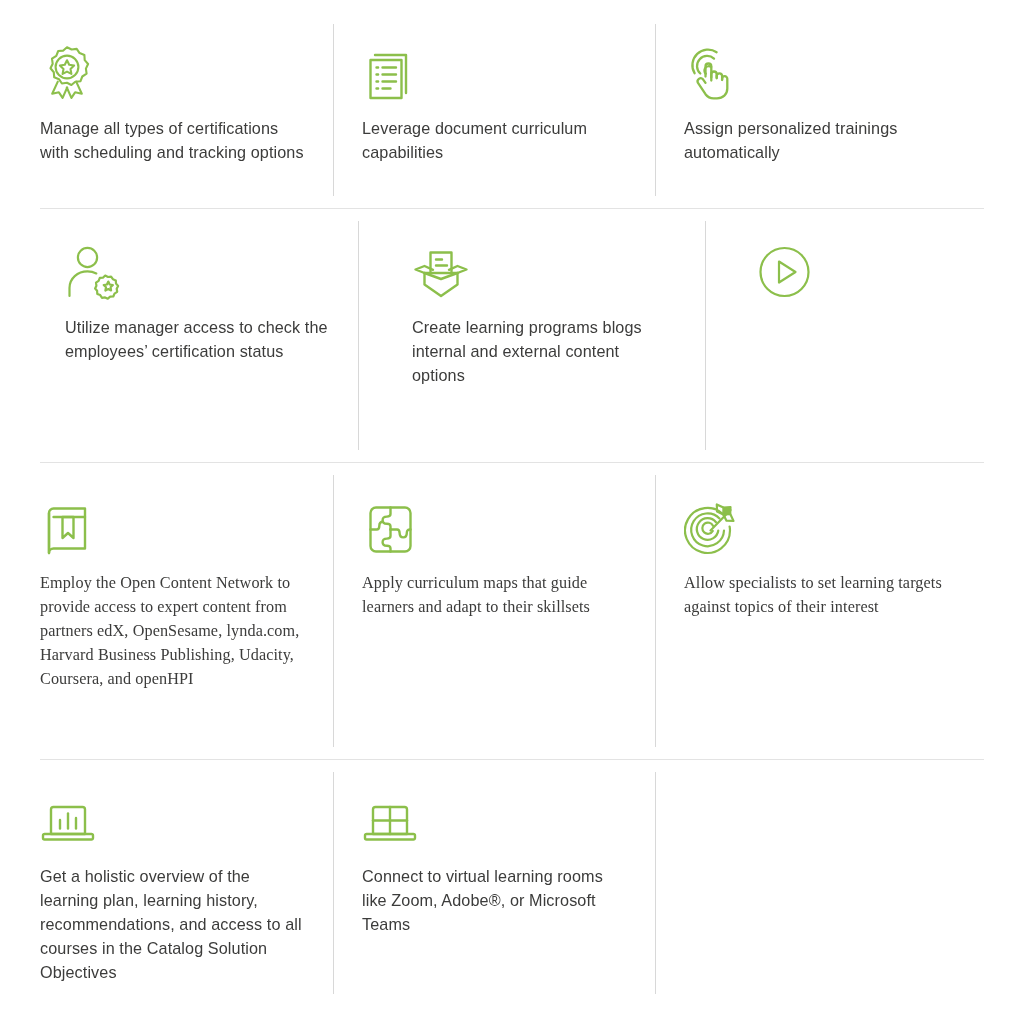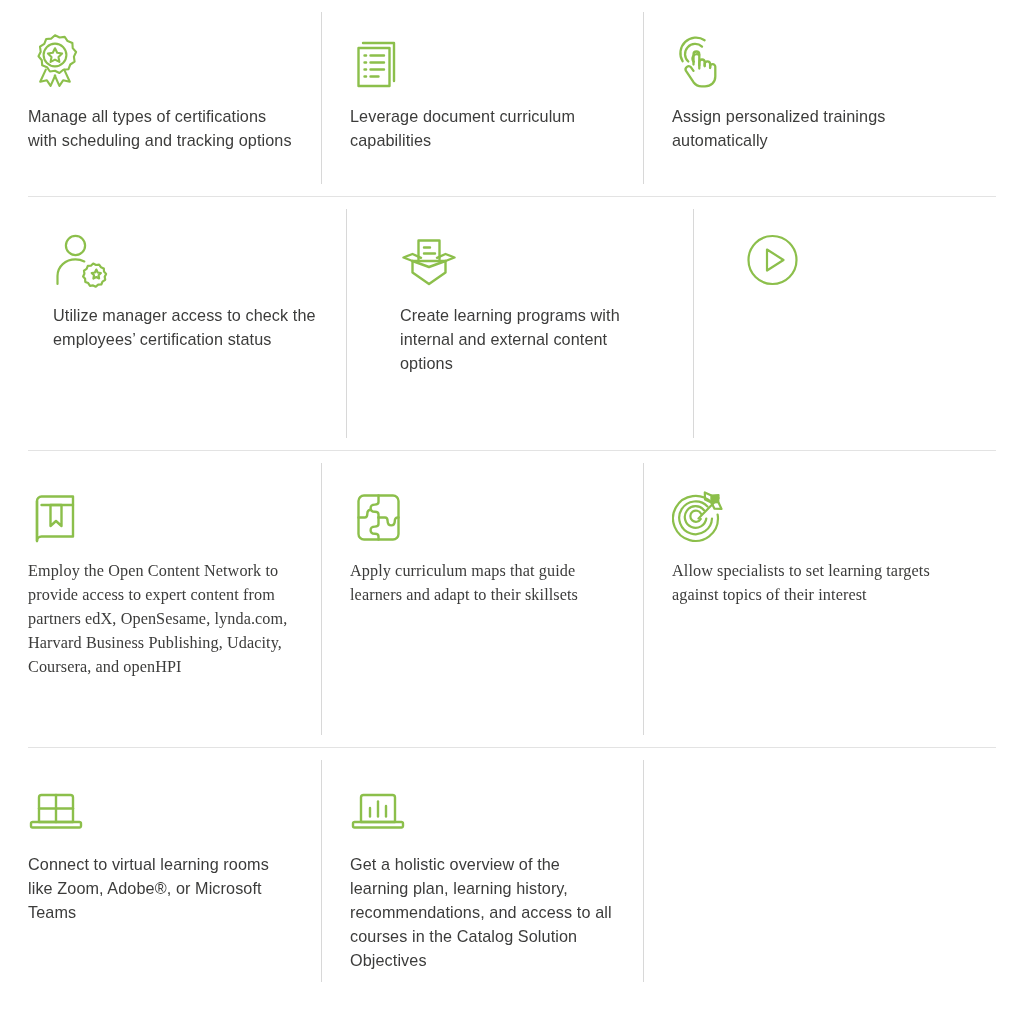--- a/index.html
+++ b/index.html
@@ -12,21 +12,21 @@
 
   body {
     font-family: "Liberation Sans", "DejaVu Sans", sans-serif;
     color: #3c3c3b;
     overflow: hidden;
   }
 
   .feature-grid {
     width: 1024px;
     height: 904px;
-    padding: 0;
+    padding: 12px;
     position: relative;
   }
 
   .feature-row {
     display: flex;
     flex-direction: row;
     align-items: stretch;
     position: relative;
     padding: 0;
   }
@@ -151,21 +151,21 @@
       <span class="icon-wrap">
         <svg width="58" height="58" viewBox="0 0 58 58" fill="none" stroke="#8cbf4b" stroke-width="2.4" stroke-linejoin="round" stroke-linecap="round">
           <path d="M18.5 28.5 V9.5 H39.5 V28.5"></path>
           <path d="M24 16.5 h6 M24 22.5 h11"></path>
           <path d="M12.5 30 H45.5 V41.5 L29 53 L12.5 41.5 Z"></path>
           <path d="M12.5 30 L3.5 26.5 L12.5 23 L21 26.8"></path>
           <path d="M45.5 30 L54.5 26.5 L45.5 23 L37 26.8"></path>
           <path d="M12.5 30 L29 36 L45.5 30"></path>
         </svg>
       </span>
-      <div class="feature-text">Create learning programs with internal and external content options</div>
+      <div class="feature-text">Create learning programs blogs internal and external content options</div>
     </div>
 
     <div class="feature-cell">
       <span class="icon-wrap">
         <svg width="54" height="58" viewBox="0 0 54 58" fill="none" stroke="#8cbf4b" stroke-width="2.2" stroke-linejoin="round" stroke-linecap="round">
           <circle cx="25.5" cy="29" r="24"></circle>
           <path d="M20 18.5 L36.5 29 L20 39.5 Z"></path>
         </svg>
       </span>
     </div>
@@ -219,36 +219,36 @@
 
   <div class="row-sep"></div>
 
   <div class="feature-row row-4">
 
     <div class="feature-cell sep-right">
       <span class="icon-wrap">
         <svg width="56" height="58" viewBox="0 0 56 58" fill="none" stroke="#8cbf4b" stroke-width="2.4" stroke-linejoin="round" stroke-linecap="round">
           <path d="M11 17.5 a2.5 2.5 0 0 1 2.5-2.5 H42.5 a2.5 2.5 0 0 1 2.5 2.5 V42 H11 Z"></path>
           <path d="M4.5 42 H51.5 a1.5 1.5 0 0 1 1.5 1.5 v2.5 a1.5 1.5 0 0 1 -1.5 1.5 H4.5 a1.5 1.5 0 0 1 -1.5 -1.5 v-2.5 a1.5 1.5 0 0 1 1.5 -1.5 Z"></path>
-          <path d="M11 28.5 H45"></path>
-          <path d="M28 15 V42"></path>
-        </svg>
-      </span>
-      <div class="feature-text">Connect to virtual learning rooms like Zoom, Adobe®, or Microsoft Teams</div>
+          <path d="M20 36.5 V28"></path>
+          <path d="M28 36.5 V21.5"></path>
+          <path d="M36 36.5 V26"></path>
+        </svg>
+      </span>
+      <div class="feature-text">Get a holistic overview of the learning plan, learning history, recommendations, and access to all courses in the Catalog Solution Objectives</div>
     </div>
 
     <div class="feature-cell sep-right">
       <span class="icon-wrap">
         <svg width="56" height="58" viewBox="0 0 56 58" fill="none" stroke="#8cbf4b" stroke-width="2.4" stroke-linejoin="round" stroke-linecap="round">
           <path d="M11 17.5 a2.5 2.5 0 0 1 2.5-2.5 H42.5 a2.5 2.5 0 0 1 2.5 2.5 V42 H11 Z"></path>
           <path d="M4.5 42 H51.5 a1.5 1.5 0 0 1 1.5 1.5 v2.5 a1.5 1.5 0 0 1 -1.5 1.5 H4.5 a1.5 1.5 0 0 1 -1.5 -1.5 v-2.5 a1.5 1.5 0 0 1 1.5 -1.5 Z"></path>
-          <path d="M20 36.5 V28"></path>
-          <path d="M28 36.5 V21.5"></path>
-          <path d="M36 36.5 V26"></path>
-        </svg>
-      </span>
-      <div class="feature-text">Get a holistic overview of the learning plan, learning history, recommendations, and access to all courses in the Catalog Solution Objectives</div>
+          <path d="M11 28.5 H45"></path>
+          <path d="M28 15 V42"></path>
+        </svg>
+      </span>
+      <div class="feature-text">Connect to virtual learning rooms like Zoom, Adobe®, or Microsoft Teams</div>
     </div>
 
     <div class="empty-cell"></div>
   </div>
 
 </div>
 
 </body></html>

